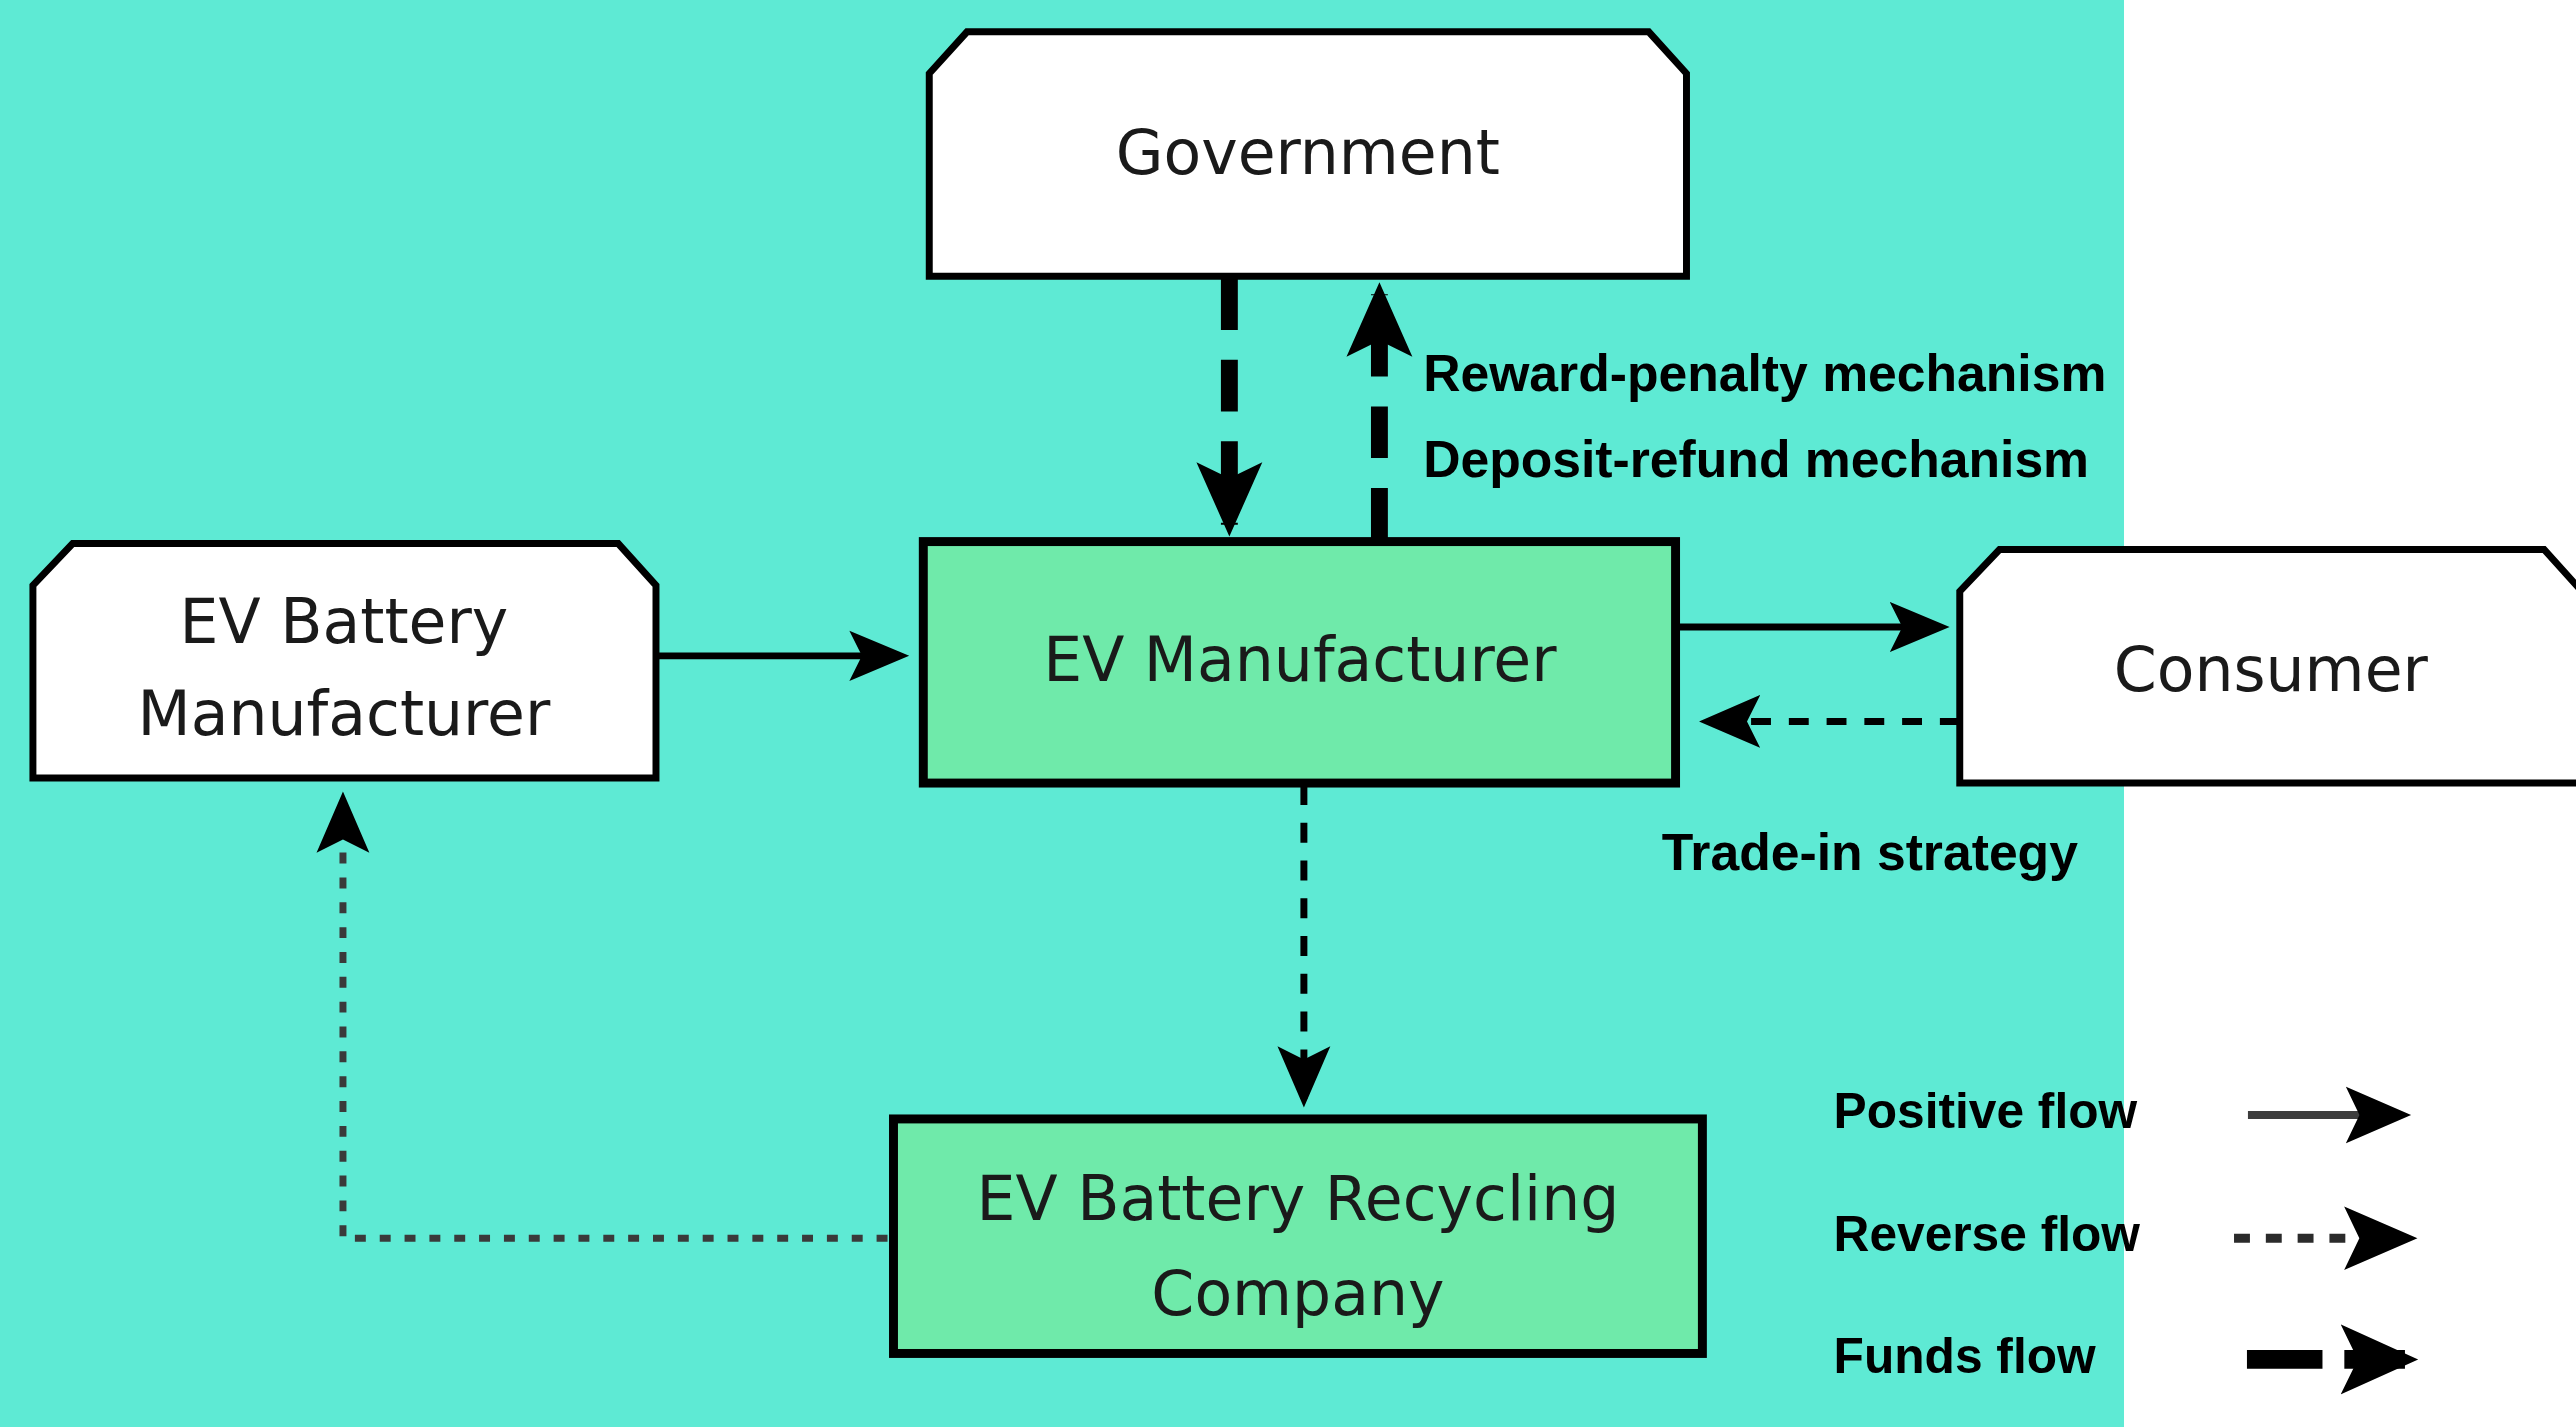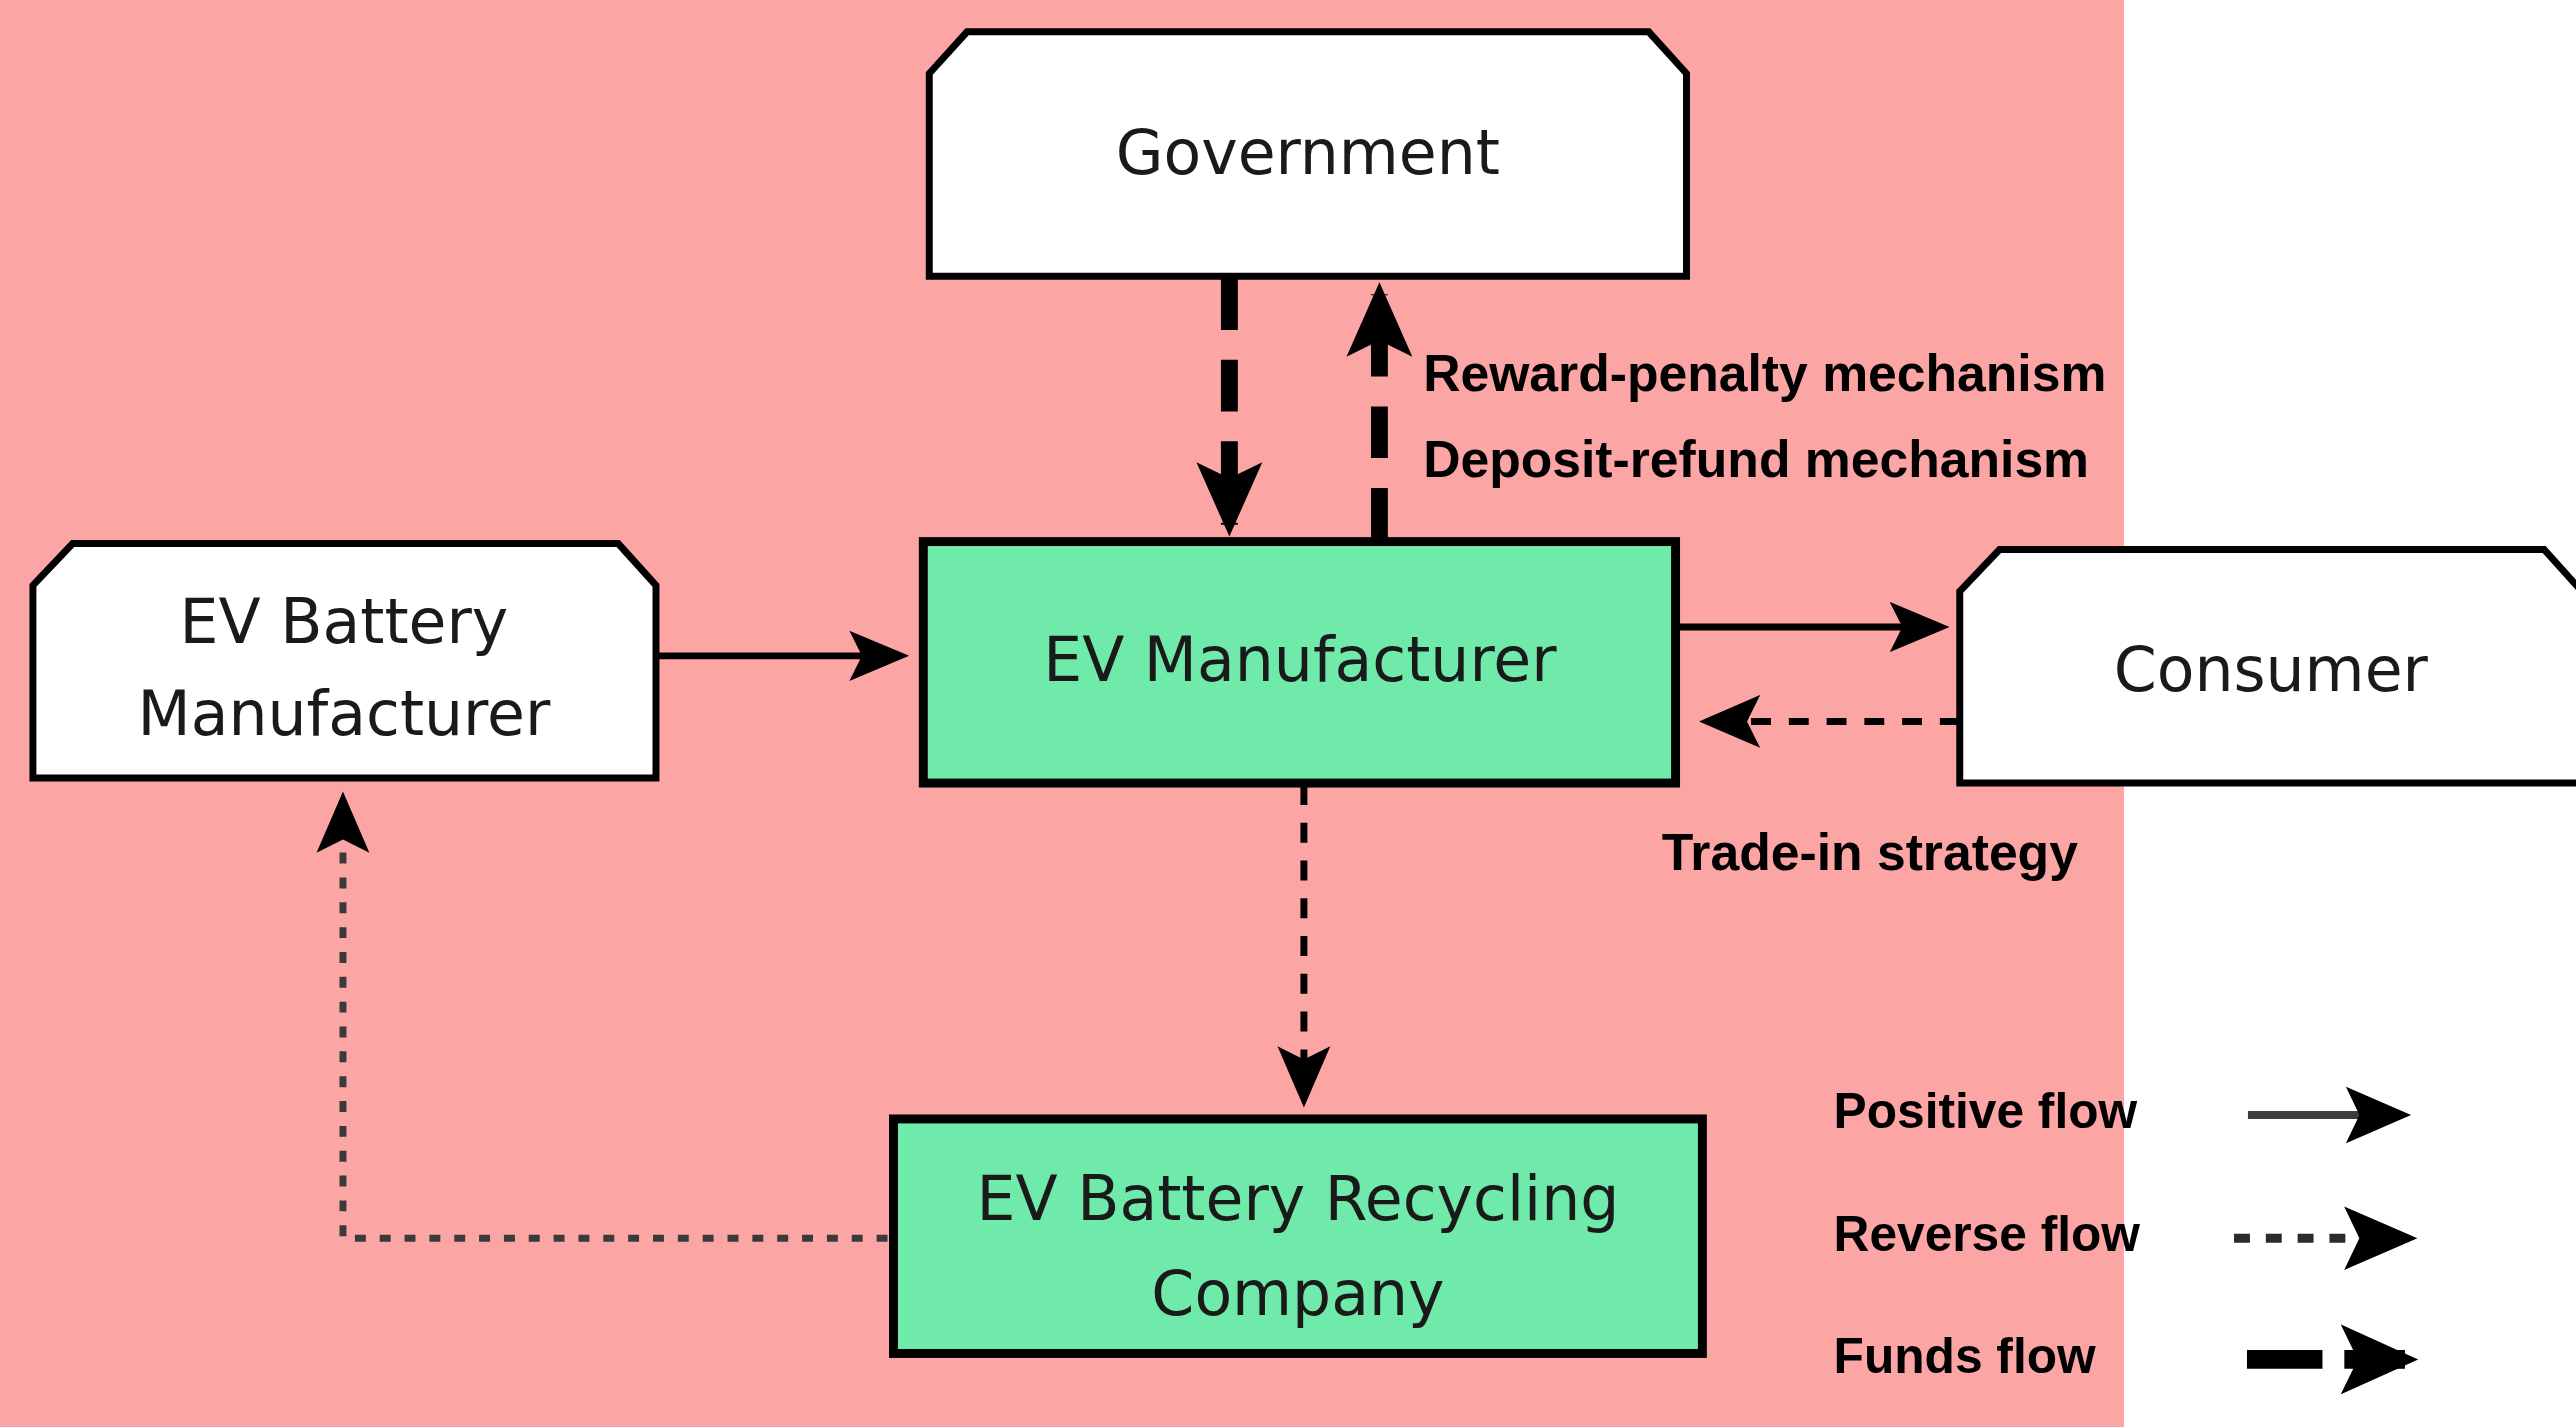--- a/index.html
+++ b/index.html
@@ -10,21 +10,21 @@
   body {
     width: 2576px;
     height: 1427px;
     overflow: hidden;
     font-family: "DejaVu Sans", sans-serif;
   }
   #diagram-root {
     position: relative;
     width: 2124px;
     height: 1427px;
-    background: #fca5a5;
+    background: #5eead4;
   }
   svg#flow-svg {
     position: absolute;
     top: 0;
     left: 0;
     width: 2576px;
     height: 1427px;
     display: block;
   }
   .node-label {

